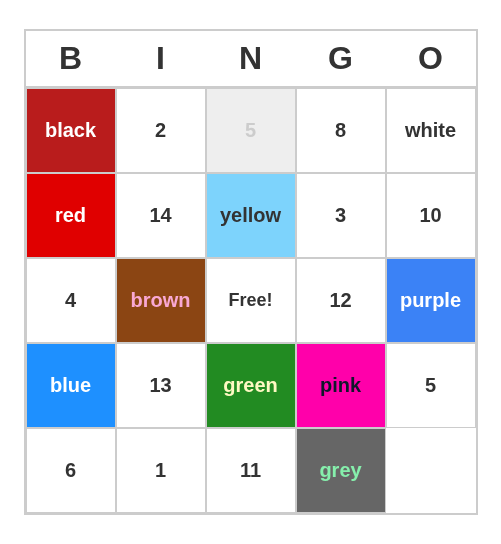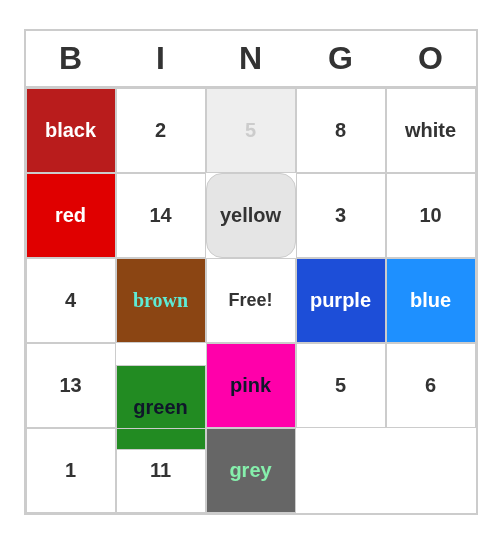--- a/index.html
+++ b/index.html
@@ -42,25 +42,25 @@
       display: flex;
       align-items: center;
       justify-content: center;
       font-size: 20px;
       font-weight: bold;
       border: 1px solid #ccc;
       color: #333;
     }
     .cell.color-black { background: #b91c1c; color: #fff; }
     .cell.color-red { background: #e00000; color: #fff; }
-    .cell.color-yellow { background: #e5e5e5; color: #333; border-radius: 16px; }
-    .cell.color-brown { background: #8B4513; color: #5eead4; font-family: Liberation Serif, serif; }
-    .cell.color-purple { background: #1d4ed8; color: #fff; }
+    .cell.color-yellow { background: #7dd3fc; color: #333; }
+    .cell.color-brown { background: #8B4513; color: #f9a8d4; }
+    .cell.color-purple { background: #3b82f6; color: #fff; }
     .cell.color-blue { background: #1E90FF; color: #fff; }
-    .cell.color-green { background: #228B22; color: #0f172a; margin-top: 22px; }
+    .cell.color-green { background: #228B22; color: #fef9c3; }
     .cell.color-pink { background: #FF00AA; color: #0f172a; }
     .cell.color-orange { background: #FF8C00; color: #fff; }
     .cell.color-grey { background: #666; color: #86efac; }
     .cell.free {
       background: #fff;
       color: #333;
       font-size: 18px;
     }
     .cell.called-5 {
       background: #eee;
@@ -85,20 +85,21 @@
       <div class="cell ">8</div>
       <div class="cell ">white</div>
       <div class="cell color-red">red</div>
       <div class="cell ">14</div>
       <div class="cell color-yellow">yellow</div>
       <div class="cell ">3</div>
       <div class="cell ">10</div>
       <div class="cell ">4</div>
       <div class="cell color-brown">brown</div>
       <div class="cell free">Free!</div>
+      <div class="cell ">12</div>
       <div class="cell color-purple">purple</div>
       <div class="cell color-blue">blue</div>
       <div class="cell ">13</div>
       <div class="cell color-green">green</div>
       <div class="cell color-pink">pink</div>
       <div class="cell ">5</div>
       <div class="cell ">6</div>
       <div class="cell ">1</div>
       <div class="cell ">11</div>
       <div class="cell color-grey">grey</div>

